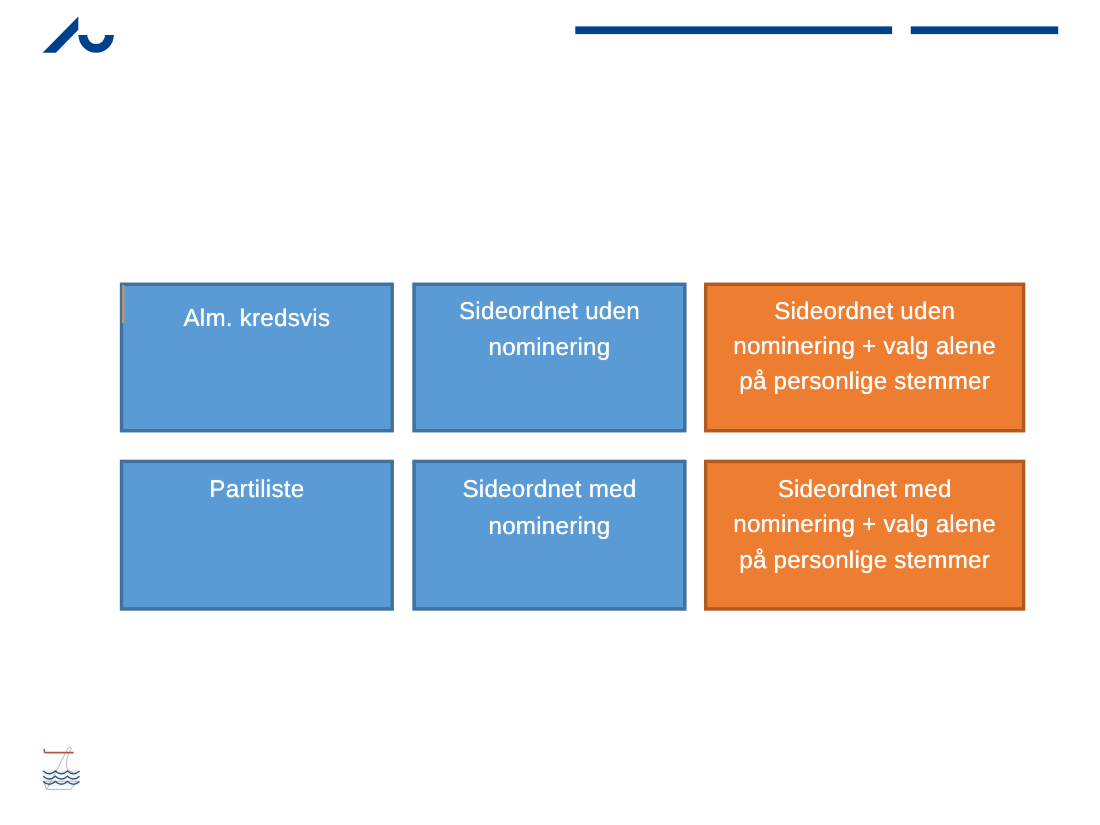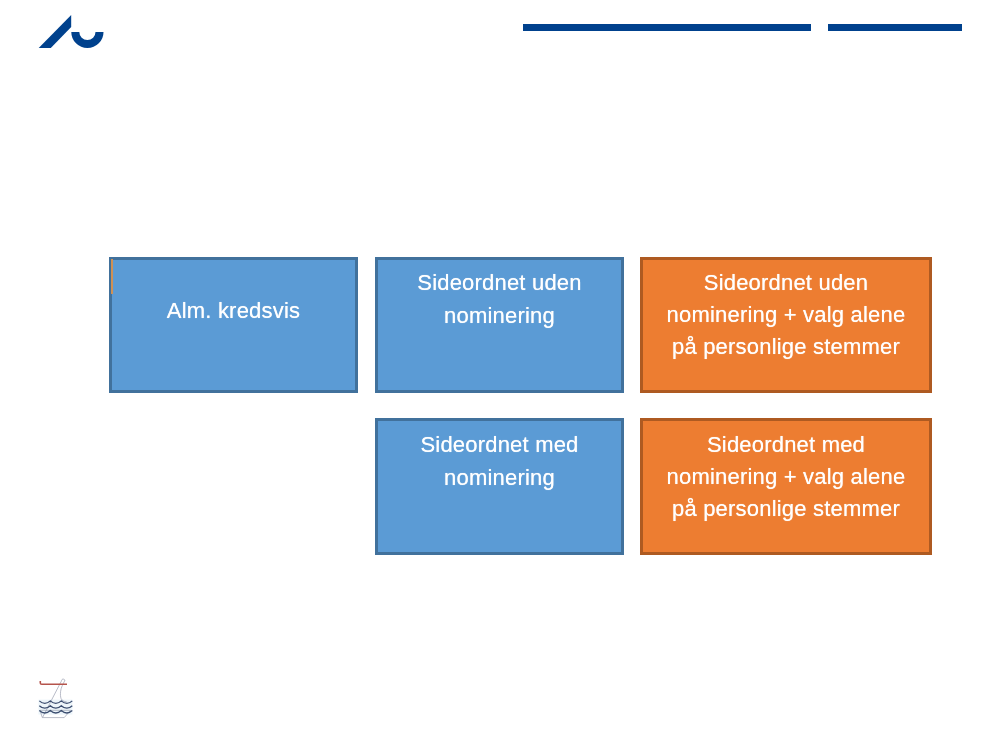--- a/index.html
+++ b/index.html
@@ -23,21 +23,21 @@
   .blue{background:#5B9BD5;border:3px solid #41719C;}
   .orange{background:#ED7D31;border:3px solid #AE5A21;}
 
   .r1c1{left:109px;top:257px;width:249px;height:136px;}
   .r1c2{left:375px;top:257px;width:249px;height:136px;}
   .r1c3{left:640px;top:257px;width:292px;height:136px;}
   .r2c1{left:109px;top:418px;width:249px;height:137px;}
   .r2c2{left:375px;top:418px;width:249px;height:137px;}
   .r2c3{left:640px;top:418px;width:292px;height:137px;}
 
-  .r1c1 .lbl{top:34px;}
+  .r1c1 .lbl{top:12px;}
   .r1c2 .lbl{top:6px;}
   .r1c3 .lbl{top:7px;line-height:32px;}
   .r2c1 .lbl{top:7px;}
   .r2c2 .lbl{top:7px;}
   .r2c3 .lbl{top:8px;line-height:32px;}
 
   
   .artifact{position:absolute;left:111px;top:259px;width:1.7px;height:35px;
             background:#CF9156;}
 
@@ -65,20 +65,23 @@
   </div>
   <div class="box blue r1c2">
     <span class="lbl">Sideordnet uden
 nominering</span>
   </div>
   <div class="box orange r1c3">
     <span class="lbl">Sideordnet uden
 nominering + valg alene
 på personlige stemmer</span>
   </div>
+  <div class="box blue r2c1">
+    <span class="lbl">Partiliste</span>
+  </div>
   <div class="box blue r2c2">
     <span class="lbl">Sideordnet med
 nominering</span>
   </div>
   <div class="box orange r2c3">
     <span class="lbl">Sideordnet med
 nominering + valg alene
 på personlige stemmer</span>
   </div>
 

